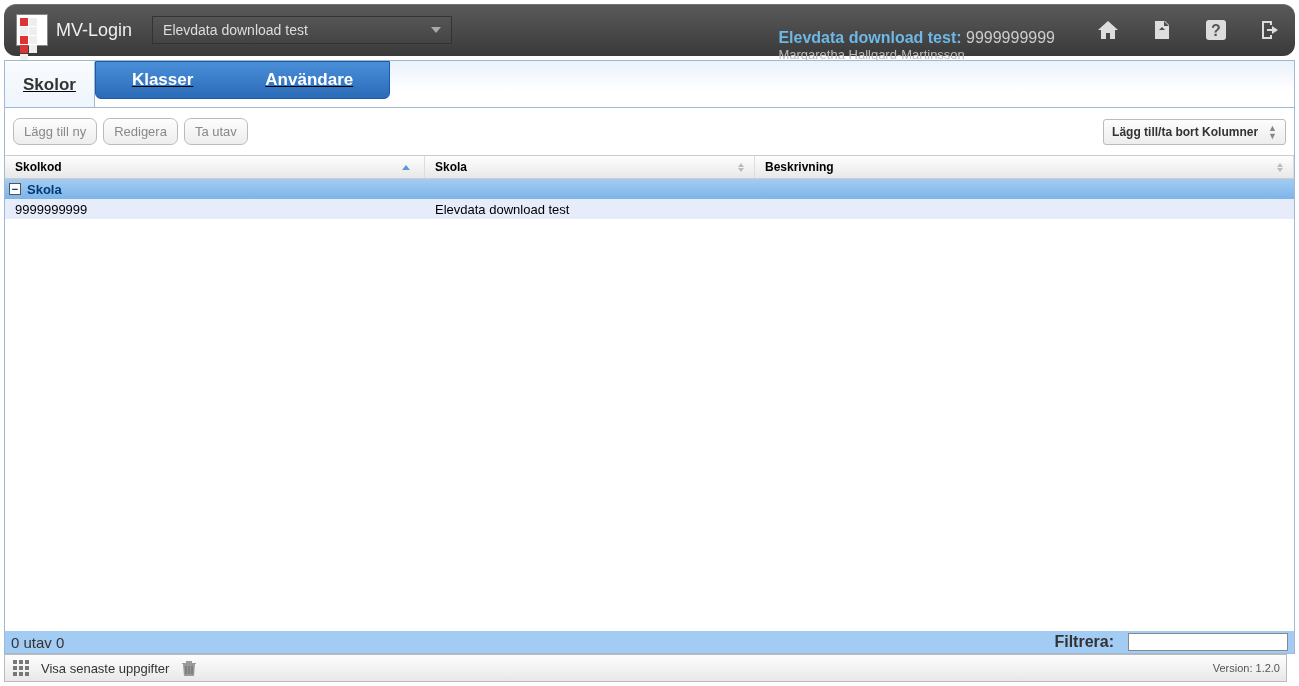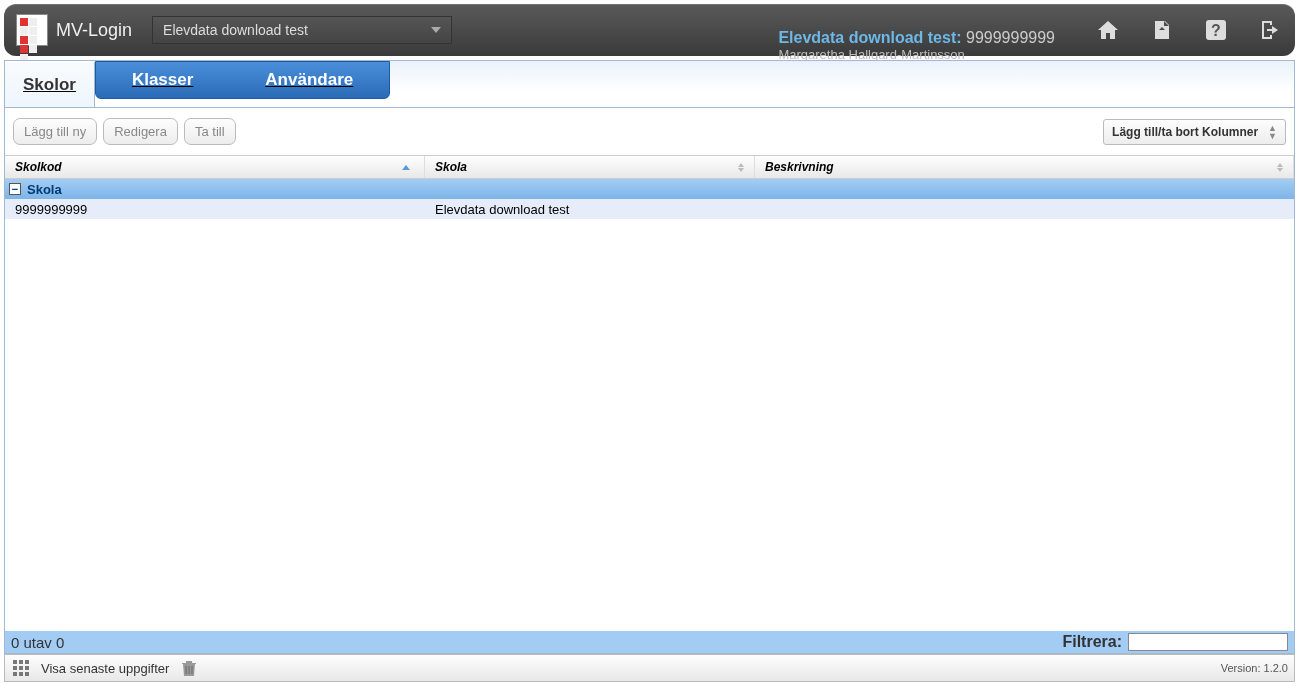--- a/index.html
+++ b/index.html
@@ -23,40 +23,40 @@
 .tabs { display: flex; height: 47px; border-bottom: 1px solid #a0b8d0; text-decoration: underline; }
 .tab { padding: 0 18px; display: flex; align-items: center; font-size: 17px; font-weight: bold; cursor: pointer; border-right: 1px solid #a0b8d0; }
 .tab.active { background: linear-gradient(to bottom, #f8fbfe, #eef5fc); color: #333; border-top: 2px solid #fff; }
 .tab-bar-blue { display: flex; background: linear-gradient(to bottom, #4a8ed8, #2a6bb8); border-radius: 0 0 6px 6px; height: 38px; border: 1px solid #1a5aa8; }
 .tab-inactive { padding: 0 36px; display: flex; align-items: center; font-size: 17px; font-weight: bold; color: #fff; cursor: pointer; }
 .toolbar { display: flex; padding: 10px 8px; gap: 6px; align-items: center; }
 .btn { background: linear-gradient(to bottom, #fdfdfd, #ededed); border: 1px solid #bbb; border-radius: 7px; padding: 5px 10px; font-size: 13px; color: #888; cursor: pointer; }
 .toolbar .spacer2 { flex: 1; }
 .col-btn { background: linear-gradient(to bottom, #fdfdfd, #ededed); border: 1px solid #bbb; border-radius: 3px; padding: 4px 8px; font-size: 12px; font-weight: bold; color: #333; cursor: pointer; display: flex; align-items: center; gap: 10px; }
 .col-btn .sort-arrows { font-size: 9px; line-height: 8px; color: #888; display: flex; flex-direction: column; }
-.table-header { display: flex; background: linear-gradient(to bottom, #fefefe, #e8e8e8); border-top: 1px solid #ccc; border-bottom: 1px solid #ccc; height: 24px; align-items: flex-end; font-weight: bold; font-size: 12px; font-style: italic; }
+.table-header { display: flex; background: linear-gradient(to bottom, #fefefe, #e8e8e8); border-top: 1px solid #ccc; border-bottom: 1px solid #ccc; height: 24px; align-items: flex-end; font-weight: bold; font-size: 12px; }
 .th { padding: 0 10px; display: flex; align-items: center; justify-content: space-between; height: 100%; border-right: 1px solid #ddd; }
 .th .sort-arrow-asc { width: 0; height: 0; border-left: 4px solid transparent; border-right: 4px solid transparent; border-bottom: 5px solid #5a9ad8; margin-right: 4px; }
 .th .sort-both { display: flex; flex-direction: column; gap: 1px; }
 .sort-both span { width: 0; height: 0; border-left: 3px solid transparent; border-right: 3px solid transparent; }
 .sort-both .up { border-bottom: 4px solid #bbb; }
 .sort-both .down { border-top: 4px solid #bbb; }
 .col1 { width: 420px; }
 .col2 { width: 330px; }
 .col3 { flex: 1; }
 .group-row { background: linear-gradient(to bottom, #a3ccf4, #7db4e8); height: 20px; display: flex; align-items: center; padding-left: 4px; font-weight: bold; color: #003a75; font-size: 13px; }
 .group-row .collapse-box { width: 12px; height: 12px; background: #fff; border: 1px solid #555; display: flex; align-items: center; justify-content: center; font-size: 11px; line-height: 10px; margin-right: 6px; cursor: pointer; font-weight: bold; }
 .data-row { display: flex; height: 20px; align-items: center; background: #e6ecfa; font-size: 13px; }
 .data-row .cell { padding: 0 10px; }
 .table-body-filler { flex: 1; background: #fff; }
 .status-bar { background: #a3ccf4; height: 22px; display: flex; align-items: center; padding: 0 6px; font-size: 15px; color: #333; }
 .status-bar .spacer3 { flex: 1; }
-.filter-label { font-size: 16px; font-weight: bold; margin-right: 6px; }
+.filter-label { font-size: 16px; font-weight: bold; margin-right: 14px; }
 .filter-input { width: 160px; height: 18px; border: 1px solid #888; background: #fff; padding: 0 4px; font-size: 13px; }
-.footer { background: linear-gradient(to bottom, #fdfdfd, #e8e8e8); height: 28px; margin: 0 4px 4px 4px; border: 1px solid #bbb; display: flex; align-items: center; padding: 0 6px; gap: 10px; }
+.footer { background: linear-gradient(to bottom, #fdfdfd, #e8e8e8); height: 28px; margin: 0 12px 4px 4px; border: 1px solid #bbb; display: flex; align-items: center; padding: 0 6px; gap: 10px; }
 .footer .footer-icon { width: 20px; height: 20px; display: flex; align-items: center; justify-content: center; cursor: pointer; }
 .footer .footer-icon svg { width: 18px; height: 18px; }
 .footer-link { font-size: 13px; color: #333; cursor: pointer; }
 .footer .spacer4 { flex: 1; }
 .version { font-size: 11px; color: #555; font-weight: normal; }
 </style>
 </head>
 <body>
 
 <div class="topbar">
@@ -114,21 +114,21 @@
     <div class="tab active">Skolor</div>
     <div class="tab-bar-blue">
       <div class="tab-inactive">Klasser</div>
       <div class="tab-inactive">Användare</div>
     </div>
   </div>
 
   <div class="toolbar">
     <button class="btn">Lägg till ny</button>
     <button class="btn">Redigera</button>
-    <button class="btn">Ta till</button>
+    <button class="btn">Ta utav</button>
     <div class="spacer2"></div>
     <button class="col-btn">
       <span>Lägg till/ta bort Kolumner</span>
       <span class="sort-arrows">
         <span>▲</span>
           <span>▼</span>
       </span>
     </button>
   </div>
 

